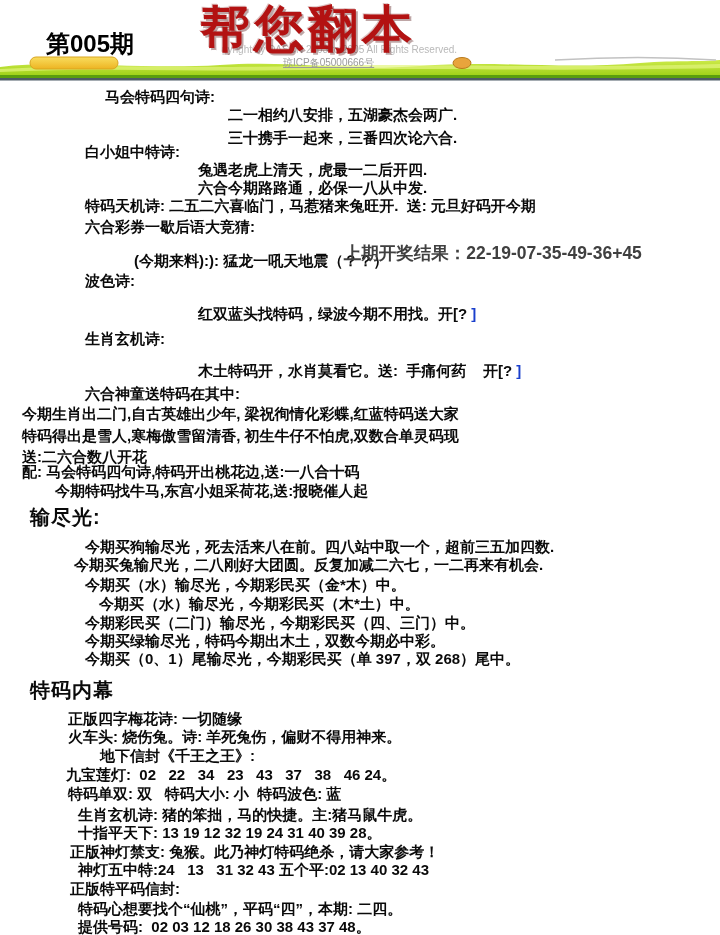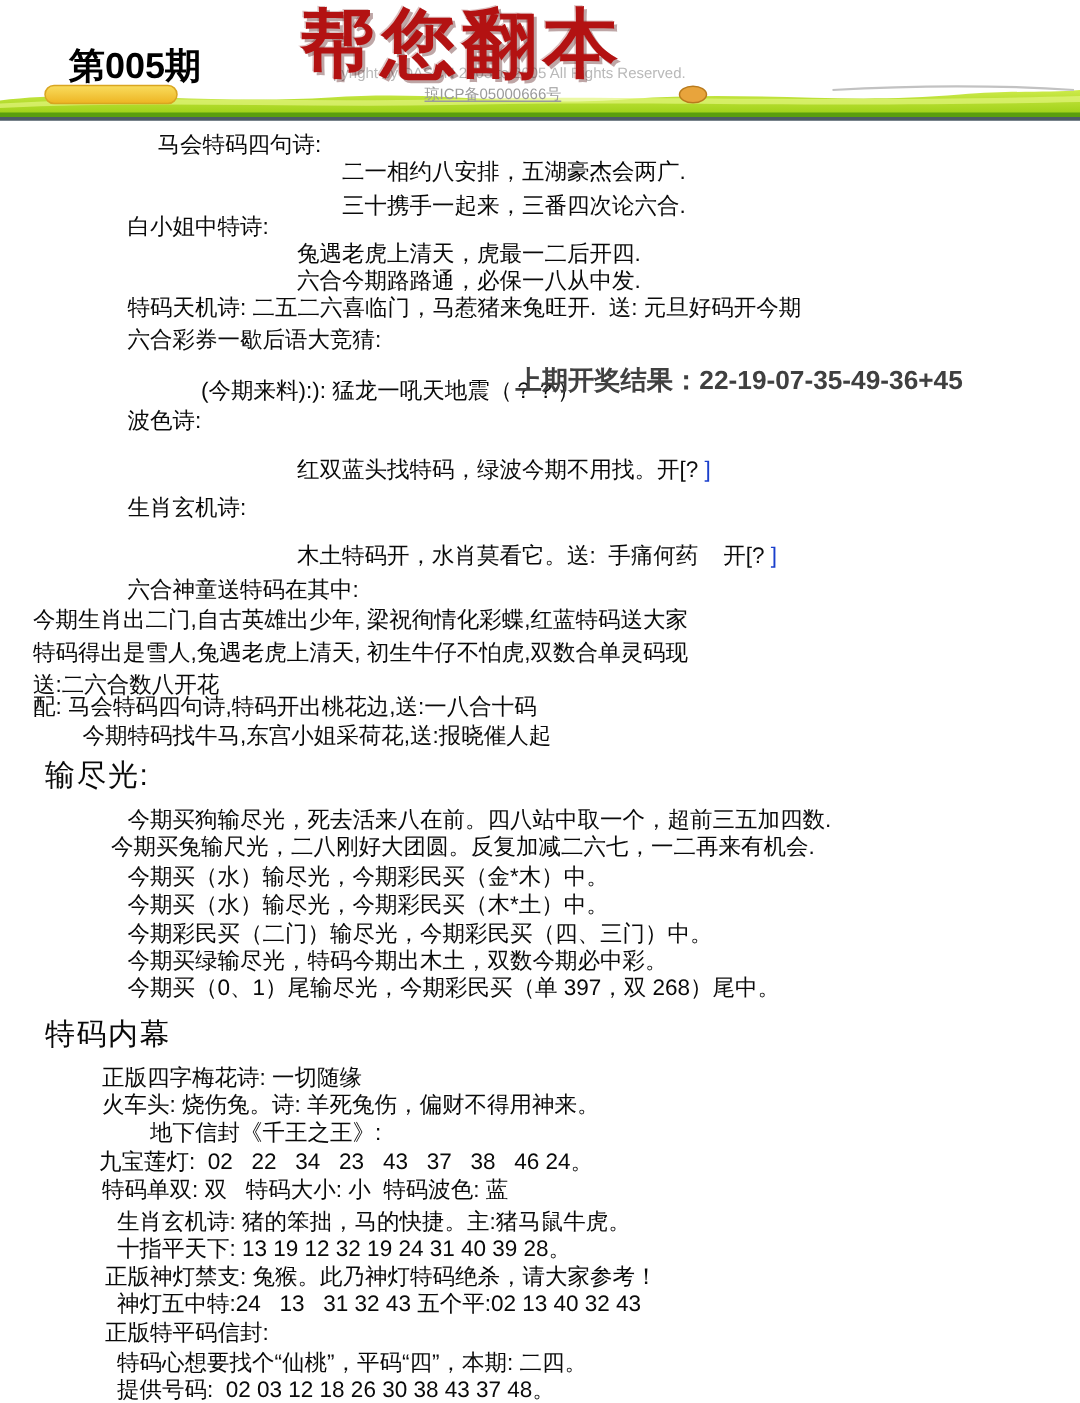--- a/index.html
+++ b/index.html
@@ -3,21 +3,21 @@
 <meta charset="utf-8">
 <style>
   html,body{margin:0;padding:0;}
   body{
     width:720px;height:935px;position:relative;overflow:hidden;
     background:#ffffff;
     font-family:"Liberation Sans","DejaVu Sans",sans-serif;
   }
   .ln{
     position:absolute;
-    font-size:15px;font-weight:normal;color:#0a0a0a;
+    font-size:15px;font-weight:bold;color:#0a0a0a;
     white-space:pre;line-height:1.2;
   }
   .sec{font-size:20px;letter-spacing:1px;}
   .issue{position:absolute;left:46px;top:28px;font-size:24px;font-weight:bold;color:#000;z-index:3;}
   .title-wrap{position:absolute;left:200px;top:4px;display:flex;align-items:flex-end;z-index:2;justify-content:center;}
   .main-title{
     font-size:50px;font-weight:900;line-height:1;color:#b31212;
     letter-spacing:4px;
     text-shadow:2px 2px 0 rgba(70,0,0,0.35), -1px -1px 0 rgba(120,10,10,0.25);
   }
@@ -81,30 +81,30 @@
 <div class="ln" style="left:134px;top:252px">(今期来料):): 猛龙一吼天地震（？？）</div>
 
 <div class="ln" style="left:85px;top:272px">波色诗:</div>
 <div class="ln" style="left:198px;top:305px"><span>红双蓝头找特码，绿波今期不用找。开[? </span><span class="blue-br">]</span></div>
 
 <div class="ln" style="left:85px;top:330px">生肖玄机诗:</div>
 <div class="ln" style="left:198px;top:362px"><span>木土特码开，水肖莫看它。送:  手痛何药    开[? </span><span class="blue-br">]</span></div>
 
 <div class="ln" style="left:85px;top:385px">六合神童送特码在其中:</div>
 <div class="ln" style="left:22px;top:405px">今期生肖出二门,自古英雄出少年, 梁祝徇情化彩蝶,红蓝特码送大家</div>
-<div class="ln" style="left:22px;top:427px">特码得出是雪人,兔遇老虎上清天, 初生牛仔不怕虎,双数合单灵码现</div>
+<div class="ln" style="left:22px;top:427px">特码得出是雪人,寒梅傲雪留清香, 初生牛仔不怕虎,双数合单灵码现</div>
 <div class="ln" style="left:22px;top:448px">送:二六合数八开花</div>
 <div class="ln" style="left:22px;top:463px">配: 马会特码四句诗,特码开出桃花边,送:一八合十码</div>
 <div class="ln" style="left:55px;top:482px">今期特码找牛马,东宫小姐采荷花,送:报晓催人起</div>
 
 <div class="ln sec" style="left:30px;top:505px">输尽光:</div>
 <div class="ln" style="left:85px;top:538px">今期买狗输尽光，死去活来八在前。四八站中取一个，超前三五加四数.</div>
 <div class="ln" style="left:74px;top:556px">今期买兔输尺光，二八刚好大团圆。反复加减二六七，一二再来有机会.</div>
 <div class="ln" style="left:85px;top:576px">今期买（水）输尽光，今期彩民买（金*木）中。</div>
-<div class="ln" style="left:85px;top:595px">今期买（水）输尽光，今期彩民买（木*土）中。</div>
+<div class="ln" style="left:99px;top:595px">今期买（水）输尽光，今期彩民买（木*土）中。</div>
 <div class="ln" style="left:85px;top:614px">今期彩民买（二门）输尽光，今期彩民买（四、三门）中。</div>
 <div class="ln" style="left:85px;top:632px">今期买绿输尽光，特码今期出木土，双数今期必中彩。</div>
 <div class="ln" style="left:85px;top:650px">今期买（0、1）尾输尽光，今期彩民买（单 397，双 268）尾中。</div>
 
 <div class="ln sec" style="left:30px;top:678px">特码内幕</div>
 <div class="ln" style="left:68px;top:710px">正版四字梅花诗: 一切随缘</div>
 <div class="ln" style="left:68px;top:728px">火车头: 烧伤兔。诗: 羊死兔伤，偏财不得用神来。</div>
 <div class="ln" style="left:100px;top:747px">地下信封《千王之王》:</div>
 <div class="ln" style="left:66px;top:766px">九宝莲灯:  02   22   34   23   43   37   38   46 24。</div>
 <div class="ln" style="left:68px;top:785px">特码单双: 双   特码大小: 小  特码波色: 蓝</div>

